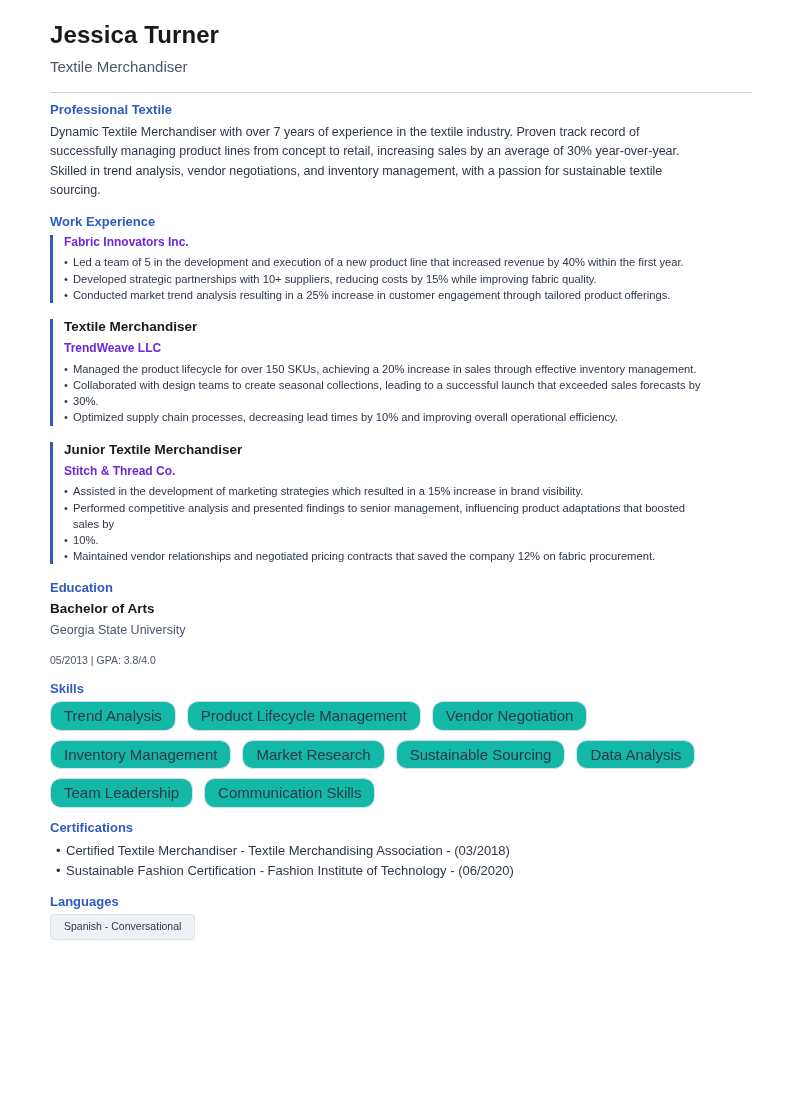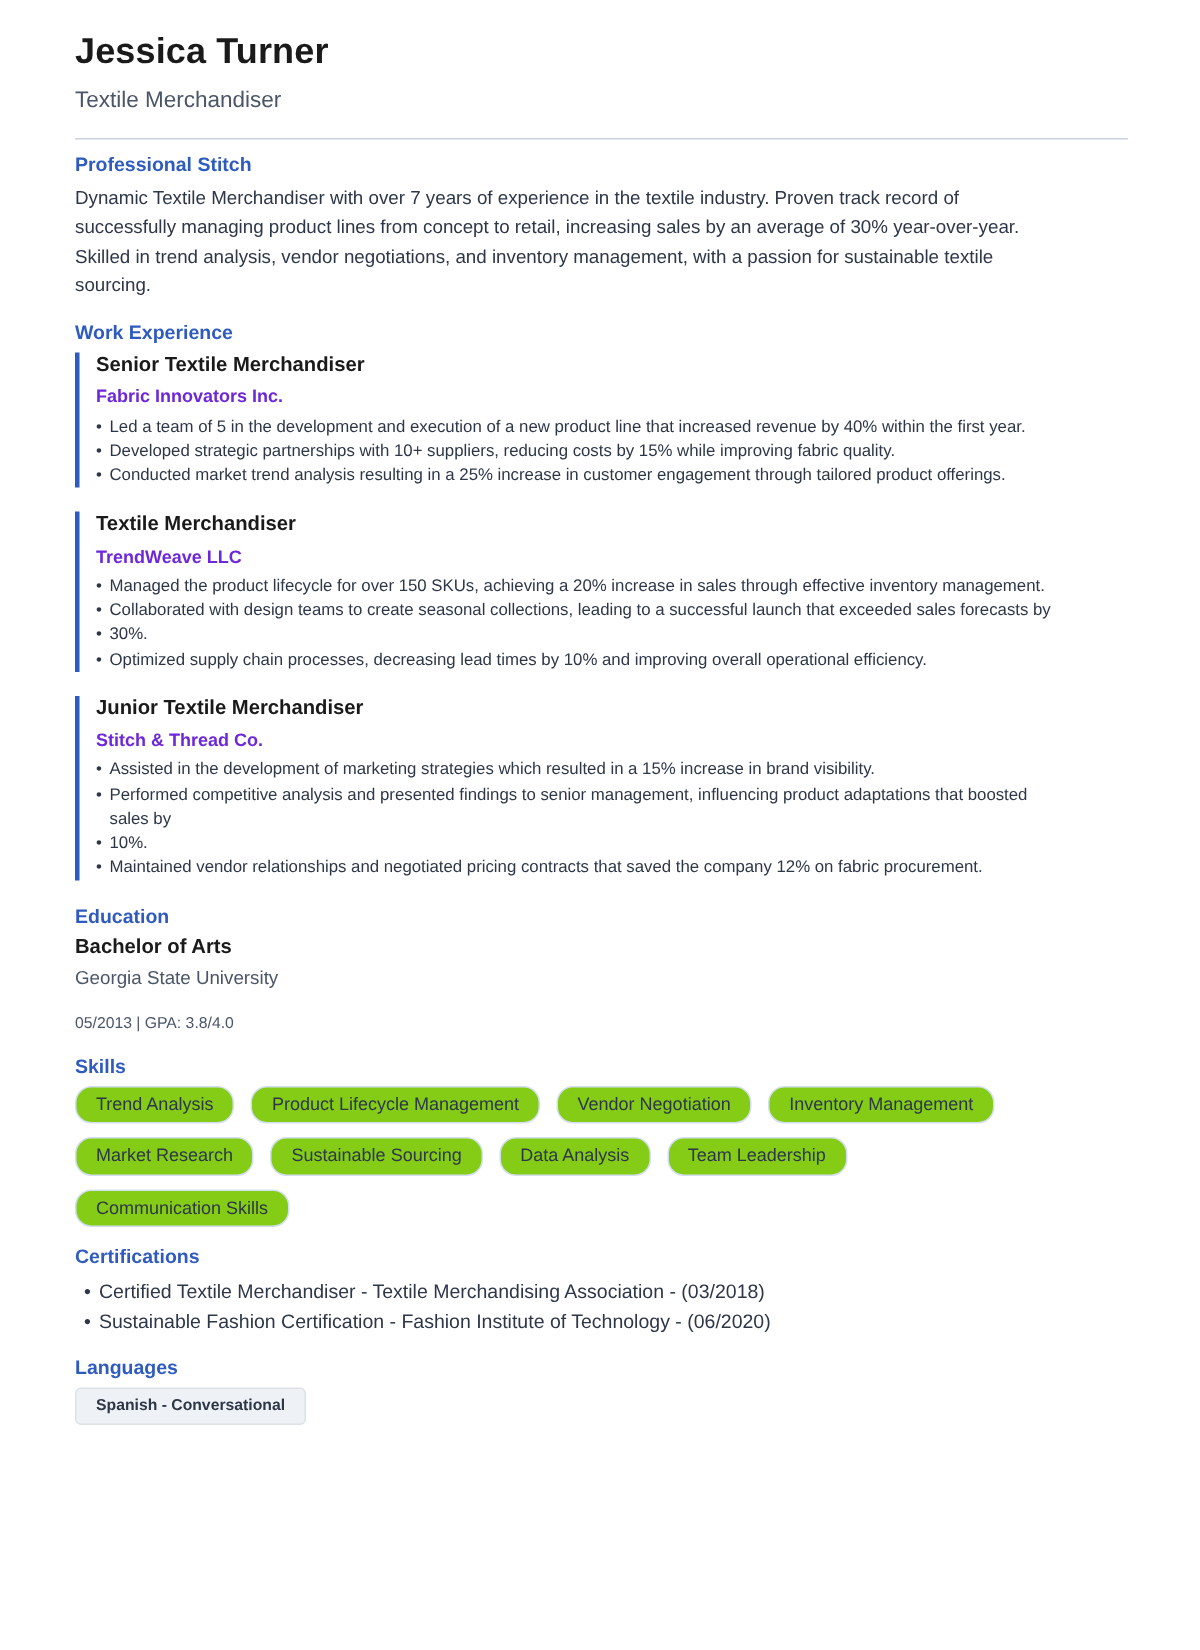--- a/index.html
+++ b/index.html
@@ -135,25 +135,25 @@
   }
   
   .chip-row {
     display: flex;
     flex-wrap: wrap;
     gap: 9px 11px;
     margin: 0 0 12px 0;
     max-width: 650px;
   }
   .chip {
-    background: #84cc16;
+    background: #14b8a6;
     border: 1px solid #d3dff0;
     border-radius: 11px;
     padding: 4px 13px;
-    font-size: 12px;
+    font-size: 15px;
     color: #2d3748;
     line-height: 1.3;
     white-space: nowrap;
   }
   
   .cert-list {
     list-style: none;
     margin: 0 0 13px 0;
     padding: 0 0 0 6px;
   }
@@ -168,21 +168,20 @@
     content: "\2022";
     position: absolute;
     left: 0;
     top: 0;
   }
   
   .lang-row {
     display: flex;
     flex-wrap: wrap;
     gap: 9px 11px;
-    font-weight: bold;
   }
   .lang-chip {
     background: #eef1f5;
     border: 1px solid #dde2e9;
     border-radius: 4px;
     padding: 5px 13px;
     font-size: 10.5px;
     color: #2d3748;
     line-height: 1.3;
   }
@@ -193,29 +192,28 @@
 <div class="page">
 
   <div>
     <h1 class="name">Jessica Turner</h1>
     <div class="title">Textile Merchandiser</div>
   </div>
 
   <hr class="rule">
 
   <div class="section">
-    <h2 class="section-heading">Professional Stitch</h2>
+    <h2 class="section-heading">Professional Textile</h2>
     <p class="summary-text">Dynamic Textile Merchandiser with over 7 years of experience in the textile industry. Proven track record of successfully managing product lines from concept to retail, increasing sales by an average of 30% year-over-year. Skilled in trend analysis, vendor negotiations, and inventory management, with a passion for sustainable textile sourcing.</p>
   </div>
 
   <div class="section">
     <h2 class="section-heading">Work Experience</h2>
 
     <div class="exp-block">
-      <div class="exp-role">Senior Textile Merchandiser</div>
       <div class="exp-company">Fabric Innovators Inc.</div>
       <ul class="bullets">
         <li>Led a team of 5 in the development and execution of a new product line that increased revenue by 40% within the first year.</li>
         <li>Developed strategic partnerships with 10+ suppliers, reducing costs by 15% while improving fabric quality.</li>
         <li>Conducted market trend analysis resulting in a 25% increase in customer engagement through tailored product offerings.</li>
       </ul>
     </div>
 
     <div class="exp-block">
       <div class="exp-role">Textile Merchandiser</div>

